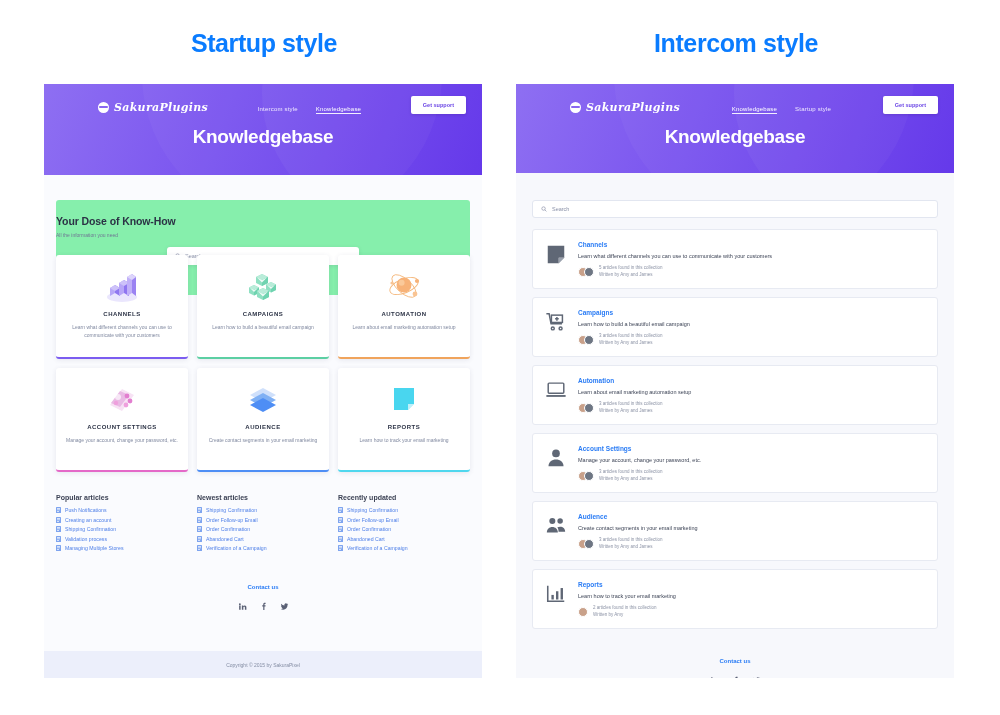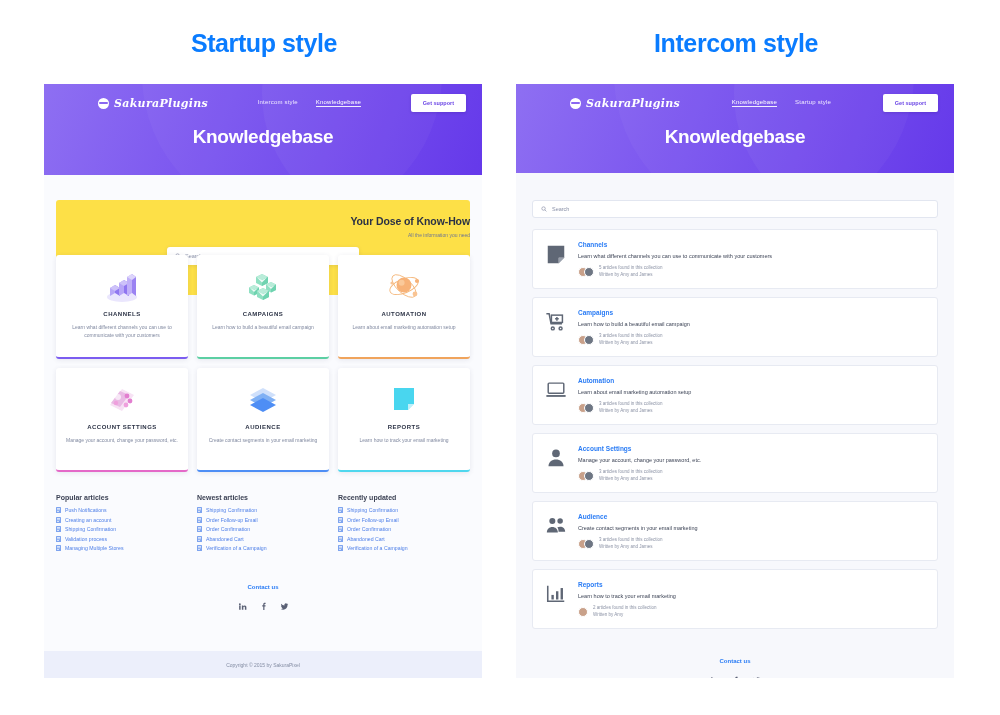--- a/index.html
+++ b/index.html
@@ -44,21 +44,21 @@
     width: 260px; height: 260px; border-radius: 50%;
     background: rgba(255,255,255,0.045);
   }
   .hero::before {
     content:""; position:absolute; right:40px; top:-160px;
     width: 300px; height: 300px; border-radius: 50%;
     background: rgba(255,255,255,0.035);
   }
   .nav {
     position: relative; z-index: 2;
-    display: flex; align-items: center;
+    display: flex; align-items: flex-end;
     height: 30px; padding: 8px 16px 0 16px;
   }
   .brand { display: flex; align-items: center; gap: 5px; margin-left: 38px; }
   .brand-mark {
     width: 11px; height: 11px; border-radius: 50%;
     background: #ffffff; position: relative; flex: none;
   }
   .brand-mark::after {
     content:""; position:absolute; left:1px; top:4px;
     width: 9px; height: 2px; border-radius: 2px;
@@ -85,24 +85,24 @@
     position: relative; z-index: 2;
     text-align: center; color: #ffffff;
     font-size: 19px; font-weight: bold; letter-spacing: -0.3px;
   }
   .hero.tall  .hero-title { margin-top: 12px; }
   .hero.short .hero-title { margin-top: 12px; }
 
   
   .knowhow {
     margin: 25px 12px 0 12px;
-    background: #fde047;
+    background: #86efac;
     border-radius: 3px;
     padding: 15px 0 30px 0;
-    text-align: right;
+    text-align: left;
   }
   .knowhow-title { font-size: 10.5px; font-weight: bold; color:#2b3245; letter-spacing:-0.1px; }
   .knowhow-sub { font-size: 5px; color:#6f7793; margin-top: 5px; }
   .search-box {
     margin: 9px auto 0 auto; width: 192px; height: 18px;
     background:#fff; border-radius: 3px;
     box-shadow: 0 1px 4px rgba(40,40,90,0.10);
     display:flex; align-items:center; gap:4px; padding: 0 8px;
   }
   .search-placeholder { font-size: 5.5px; color:#8a91a8; }

